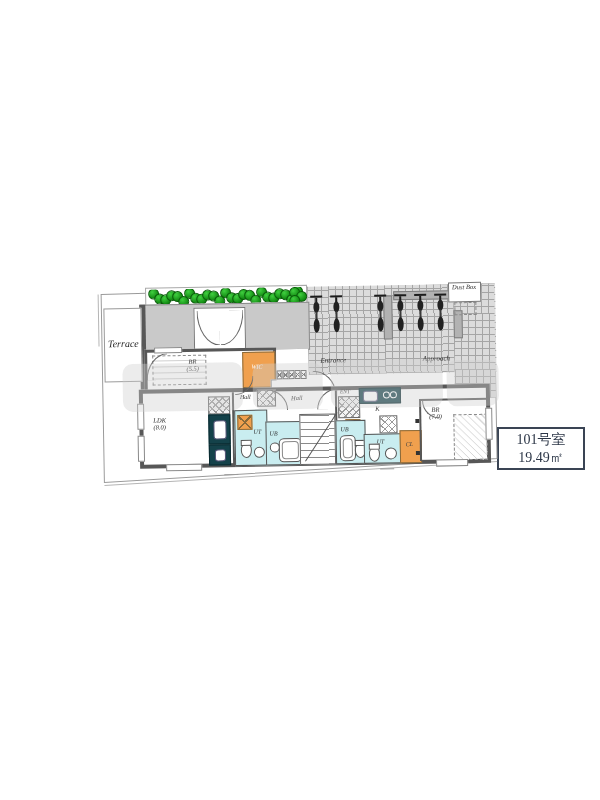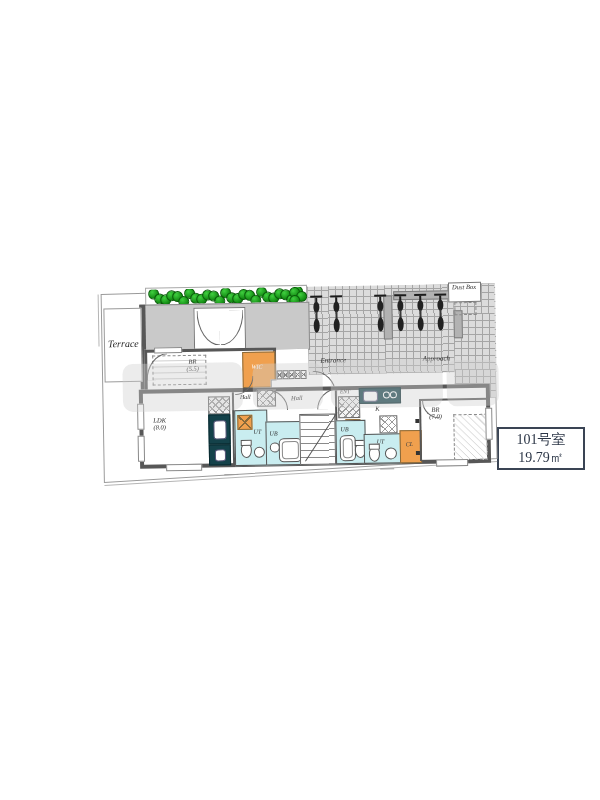--- a/index.html
+++ b/index.html
@@ -60,21 +60,21 @@
   .tick{position:absolute;height:1px;background:#9a9a9a;}
   .graybar{position:absolute;background:#b2b2b2;border:1px solid #7e7e7e;}
 </style>
 </head>
 <body>
 
 <div id="stage">
 
   <div class="unitbox" style="left:497px;top:427px;width:76px;">
     <div>101号室</div>
-    <div>19.79㎡</div>
+    <div>19.49㎡</div>
   </div>
 
   <div id="plan">
 
     <svg class="abs" style="left:0;top:0;" width="410" height="235">
       <polygon points="8,8 401,4 401,179 8,196" fill="none" stroke="#9a9a9a" stroke-width="1"></polygon>
       <line x1="8" y1="199" x2="401" y2="182" stroke="#b5b5b5" stroke-width="1"></line>
       <line x1="5" y1="8" x2="5" y2="60" stroke="#b5b5b5" stroke-width="1"></line>
     </svg>
 

